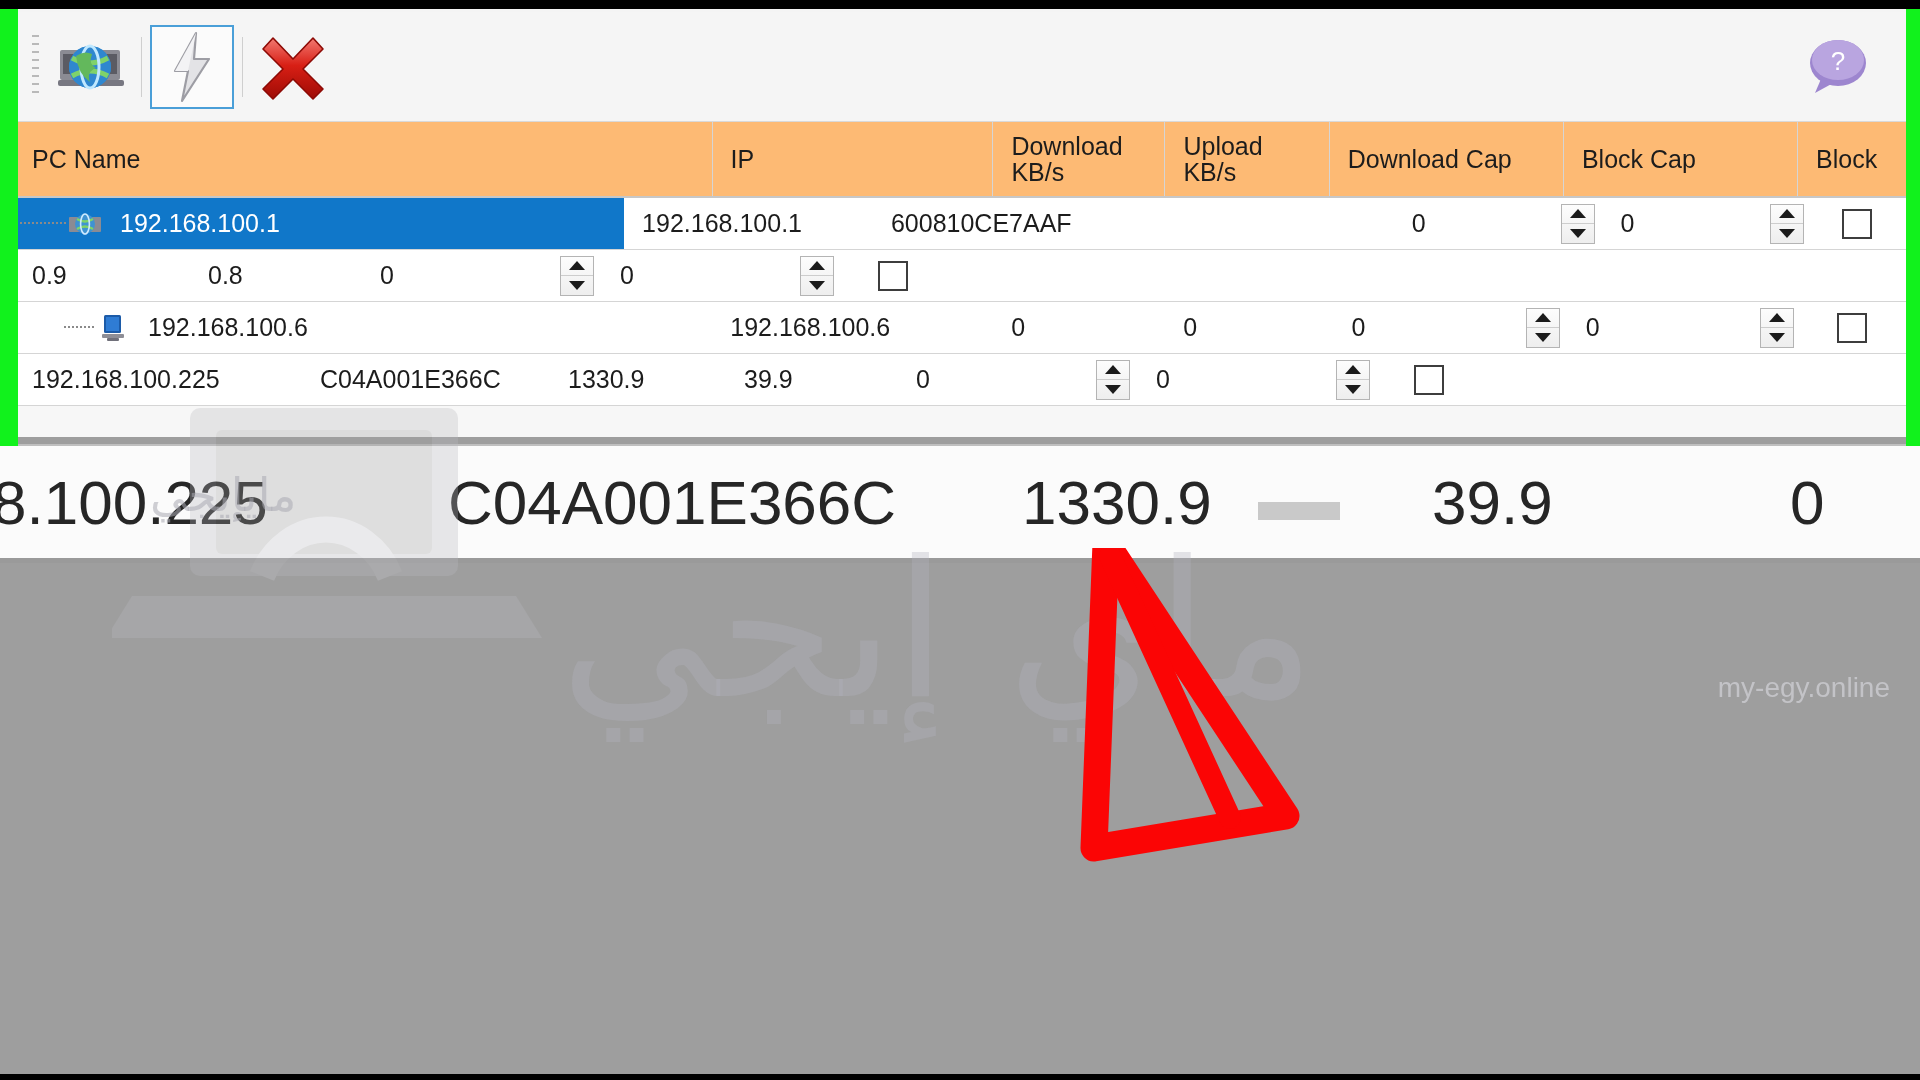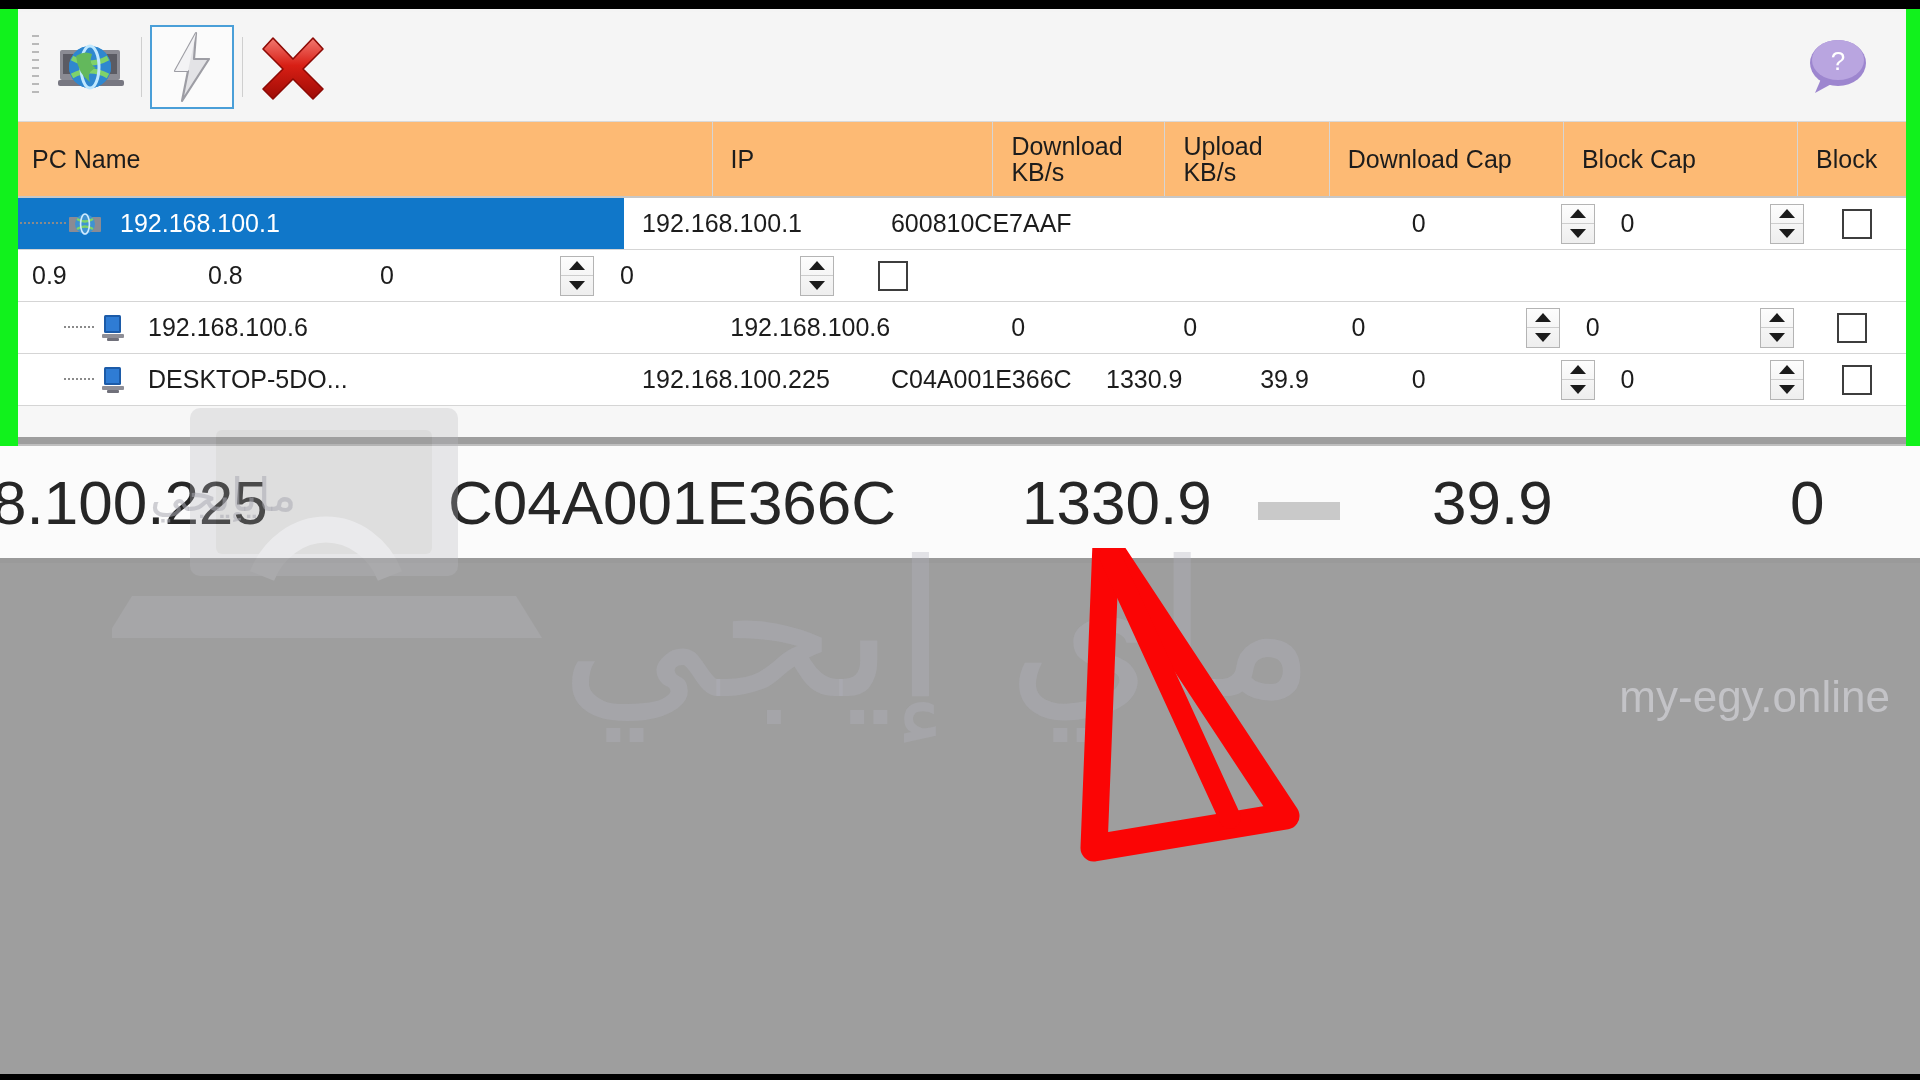--- a/index.html
+++ b/index.html
@@ -319,21 +319,21 @@
     font-size: 190px;
     color: rgba(180,180,190,0.34);
     font-family: "DejaVu Sans", sans-serif;
     direction: rtl;
     white-space: nowrap;
     letter-spacing: -4px;
     z-index: 29;
   }
   .wm-site {
     right: 30px; top: 672px;
-    font-size: 44px;
+    font-size: 28px;
     color: rgba(205,205,210,0.78);
     font-family: "Liberation Sans", sans-serif;
     white-space: nowrap;
     z-index: 30;
   }
   .wm-tag {
     left: 150px; top: 468px;
     font-size: 46px;
     color: rgba(170,170,178,0.55);
     font-family: "DejaVu Sans", sans-serif;
@@ -586,32 +586,20 @@
                 <i class="arrow-down"></i>
               </span>
           </span>
         </div>
         <div class="cell cell-block" style="width:110px">
           <span class="chkbox"></span>
         </div>
       </div>
 
       <div class="grow">
-        <div class="cell cell-pcname" style="width:718px">
-          <span class="tree-dash indent"></span>
-          <span class="node-icon">
-            <svg viewBox="0 0 34 30" width="34" height="30">
-              <rect x="8" y="2" width="17" height="18" rx="1.5" fill="#1c5ba8"></rect>
-              <rect x="10" y="4" width="13" height="14" fill="#2f7cd4"></rect>
-              <rect x="6" y="21" width="22" height="4" rx="1" fill="#8e8e96"></rect>
-              <rect x="11" y="25" width="12" height="3" rx="1" fill="#70707a"></rect>
-            </svg>
-          </span>
-          <span class="node-label">DESKTOP-5DO...</span>
-        </div>
         <div class="cell" style="width:288px">192.168.100.225</div>
         <div class="cell" style="width:248px">C04A001E366C</div>
         <div class="cell" style="width:176px">1330.9</div>
         <div class="cell" style="width:168px">39.9</div>
         <div class="cell cell-cap" style="width:240px">
           <span>0</span>
           <span class="spinner">
             <span class="spin-half">
                 <i class="arrow-up"></i>
               </span>

